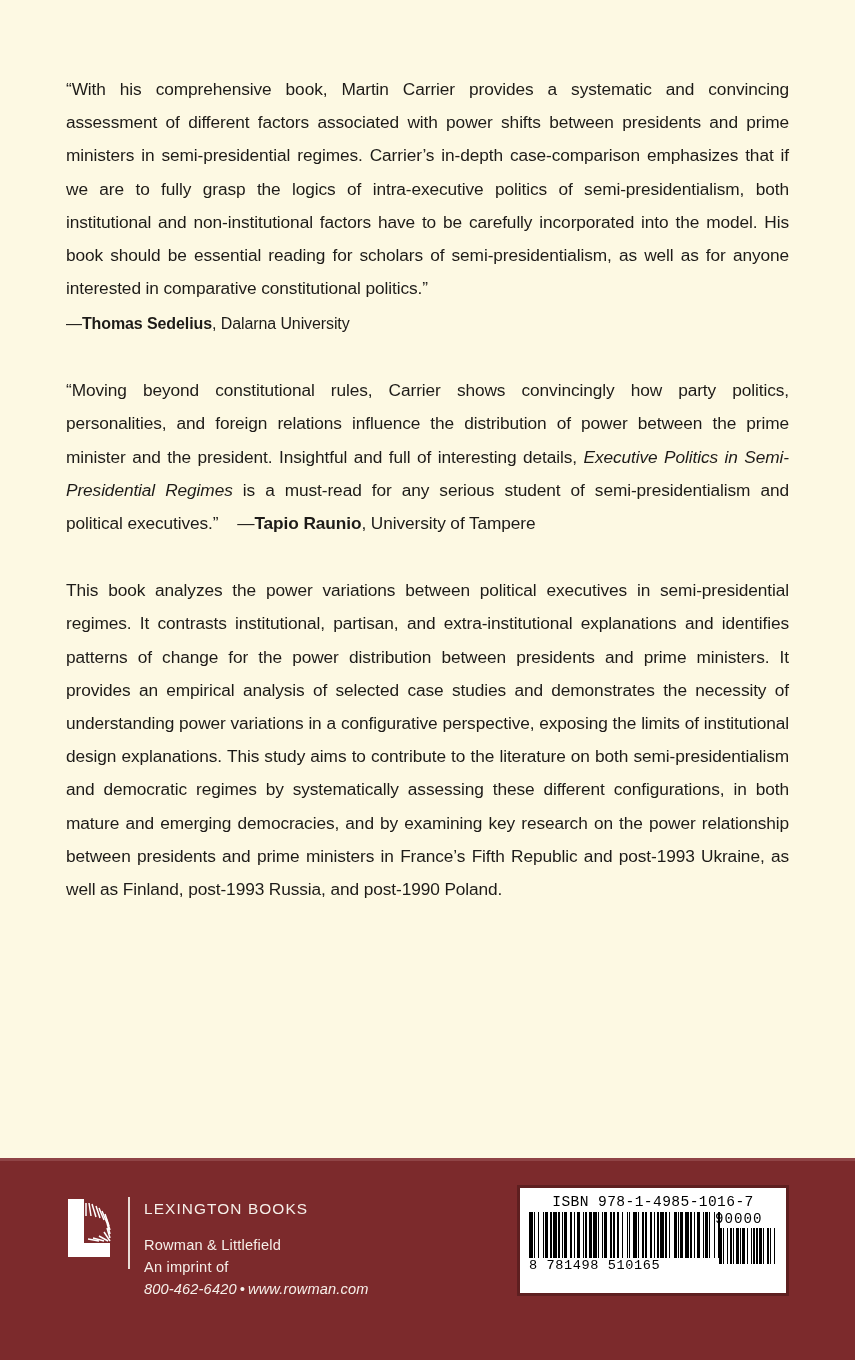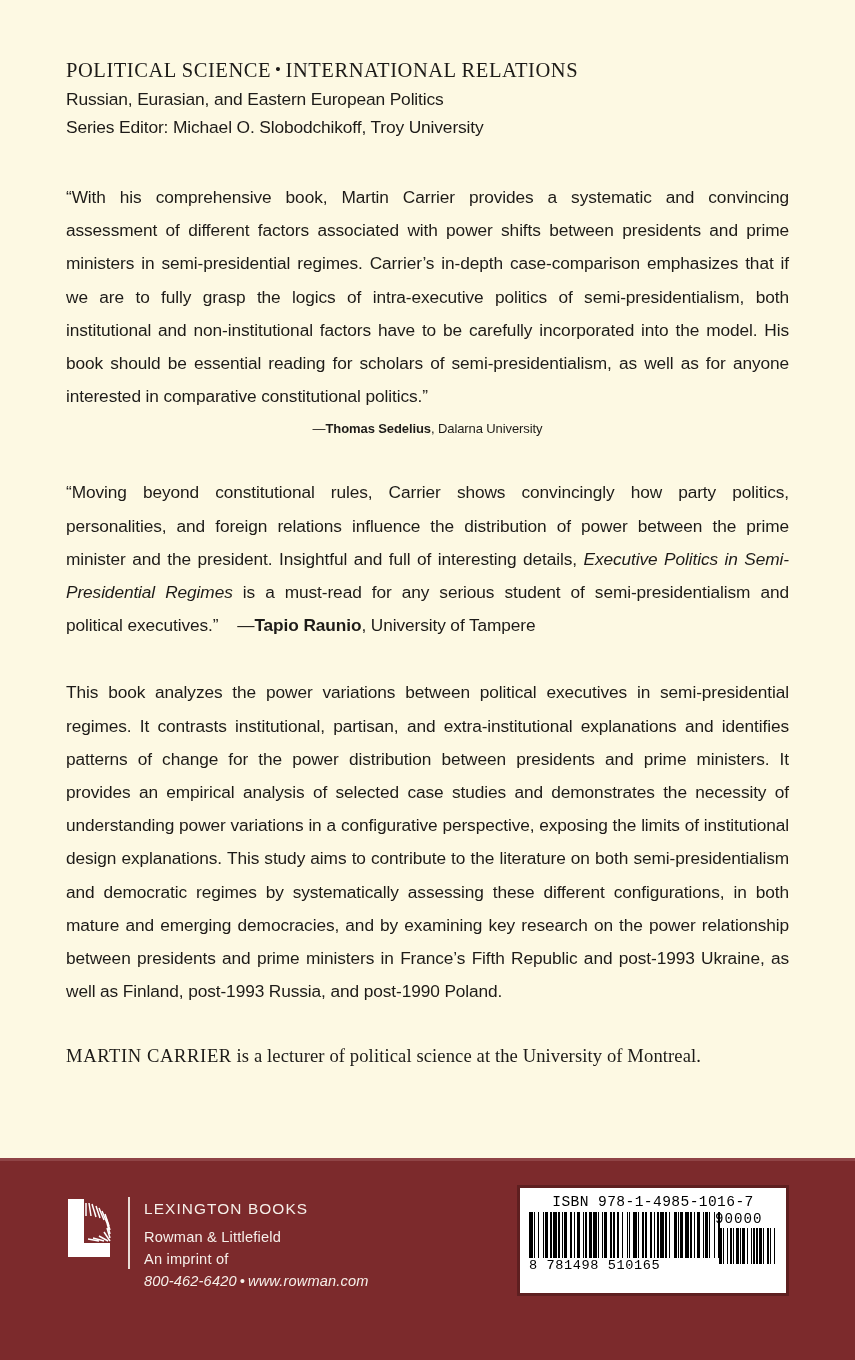--- a/index.html
+++ b/index.html
@@ -42,31 +42,31 @@
     font-size:17.3px;
     line-height:1.92;
     text-align:justify;
     text-justify:inter-word;
     letter-spacing:-.1px;
     color:#1d1b18;
   }
   .blurb.q { margin-bottom:4px; }
   .quote-block { margin-bottom:28px; }
   .attrib {
-    font-size:13px;
+    font-size:16px;
     line-height:1.92;
-    text-align:center;
+    text-align:left;
     letter-spacing:-.1px;
   }
   .attrib b { font-weight:bold; }
   .inline-attrib { font-weight:normal; }
   .inline-attrib b { font-weight:bold; }
   i { font-style:italic; }
 
-  #quote-one { margin-top:40px; }
+  #quote-one { margin-top:16px; }
   #quote-two { margin-top:34px; }
   #description { margin-top:34px; }
 
   #author-bio {
     margin-top:33px;
     font-family:"Liberation Serif", serif;
     font-size:18.6px;
     line-height:1.6;
     letter-spacing:.1px;
   }
@@ -97,21 +97,21 @@
     height:72px;
     background:#e9dcd6;
     margin:0 14px 0 16px;
     flex:0 0 2px;
   }
   #publisher-text { color:#f6efe9; padding-top:1px; }
   #imprint-name {
     font-size:15.4px;
     letter-spacing:1.1px;
     line-height:1.42;
-    margin-bottom:7px;
+    margin-bottom:15px;
   }
   .pub-line {
     font-size:14.6px;
     line-height:1.5;
     letter-spacing:.2px;
   }
   #pub-contact { letter-spacing:.15px;font-style:italic; }
   #pub-contact .dot { padding:0 3px; }
 
   
@@ -159,40 +159,32 @@
     white-space:nowrap;
   }
 </style>
 </head>
 <body>
 
 <div id="cover-back">
 
   <div id="content-area">
 
-    <div id="series-header">
-      <div id="discipline-line">
-        <span>POLITICAL SCIENCE</span><span class="sep">•</span><span>INTERNATIONAL RELATIONS</span>
-      </div>
-      <div class="series-sub">Russian, Eurasian, and Eastern European Politics</div>
-      <div class="series-sub">Series Editor: Michael O. Slobodchikoff, Troy University</div>
-    </div>
 
     <div id="quote-one" class="quote-block">
       <p class="blurb q">“With his comprehensive book, Martin Carrier provides a systematic and convincing assessment of different factors associated with power shifts between presidents and prime ministers in semi-presidential regimes. Carrier’s in-depth case-comparison emphasizes that if we are to fully grasp the logics of intra-executive politics of semi-presidentialism, both institutional and non-institutional factors have to be carefully incorporated into the model. His book should be essential reading for scholars of semi-presidentialism, as well as for anyone interested in comparative constitutional politics.”</p>
       <p class="attrib"><span>—</span><b>Thomas Sedelius</b><span>, Dalarna University</span></p>
     </div>
 
     <div id="quote-two" class="quote-block">
       <p class="blurb"><span>“Moving beyond constitutional rules, Carrier shows convincingly how party politics, personalities, and foreign relations influence the distribution of power between the prime minister and the president. Insightful and full of interesting details, </span><i>Executive Politics in Semi-Presidential Regimes</i><span> is a must-read for any serious student of semi-presidentialism and political executives.”</span><span class="inline-attrib">&nbsp;&nbsp;&nbsp;&nbsp;<span>—</span><b>Tapio Raunio</b><span>, University of Tampere</span></span></p>
     </div>
 
     <p id="description" class="blurb">This book analyzes the power variations between political executives in semi-presidential regimes. It contrasts institutional, partisan, and extra-institutional explanations and identifies patterns of change for the power distribution between presidents and prime ministers. It provides an empirical analysis of selected case studies and demonstrates the necessity of understanding power variations in a configurative perspective, exposing the limits of institutional design explanations. This study aims to contribute to the literature on both semi-presidentialism and democratic regimes by systematically assessing these different configurations, in both mature and emerging democracies, and by examining key research on the power relationship between presidents and prime ministers in France’s Fifth Republic and post-1993 Ukraine, as well as Finland, post-1993 Russia, and post-1990 Poland.</p>
 
-    <p id="author-bio"><span class="name">MARTIN CARRIER</span><span> is a lecturer of political science at the University of Montreal.</span></p>
 
   </div>
 
   <div id="footer">
 
     <div id="publisher-block">
       <div id="publisher-logo">
         <svg width="46" height="62" viewBox="0 0 46 62">
           <path d="M2 2 L18 2 L18 46 L44 46 L44 60 L2 60 Z" fill="#ffffff"></path>
           <g stroke="#ffffff" stroke-width="1.5">

